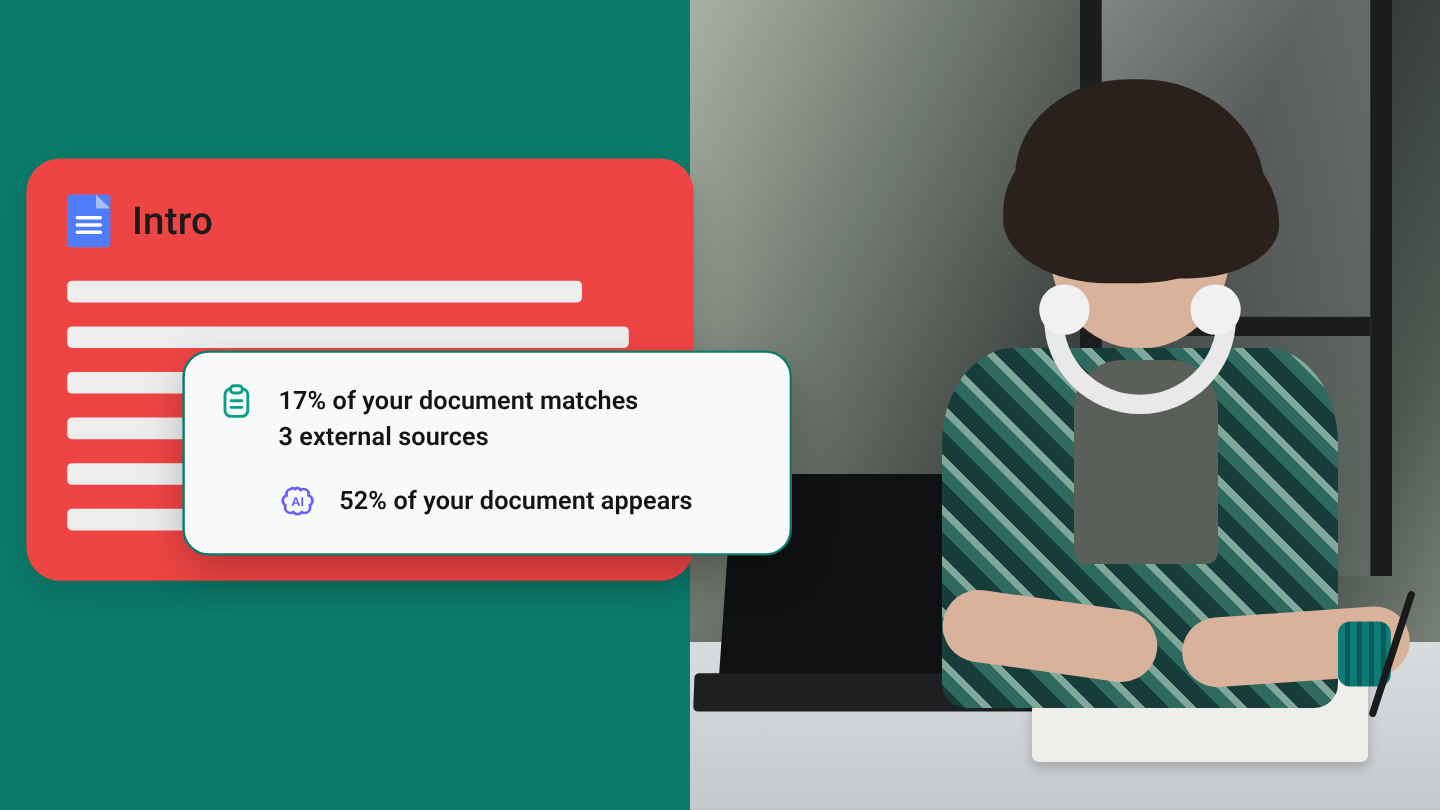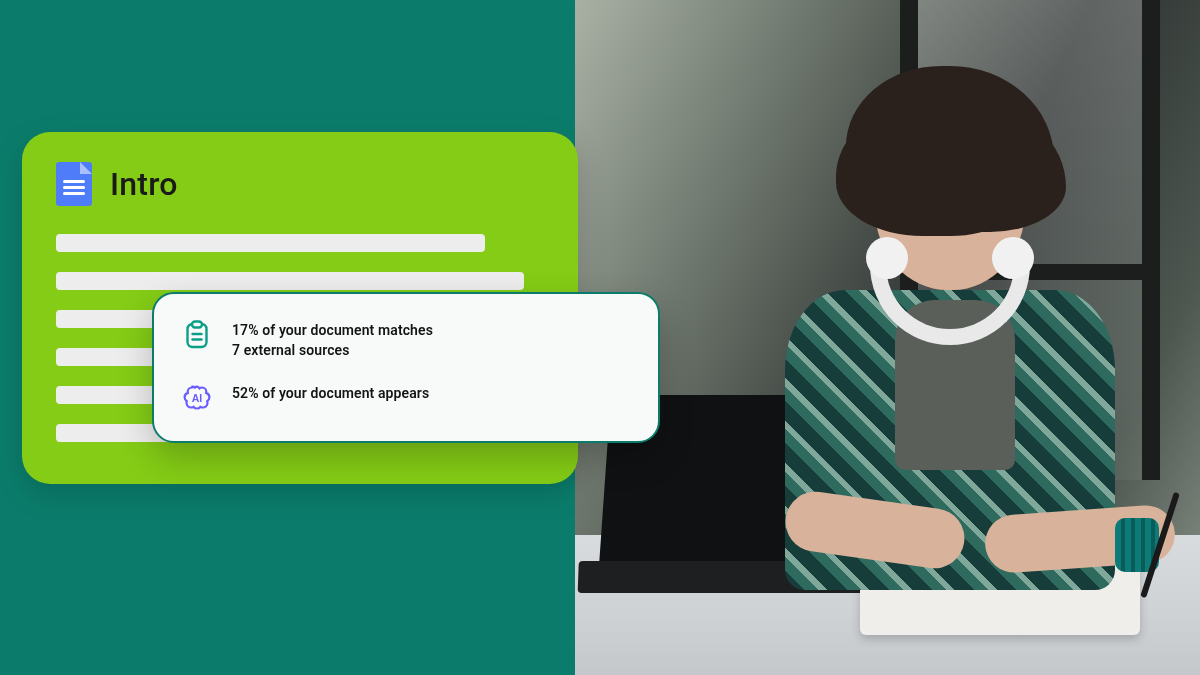--- a/index.html
+++ b/index.html
@@ -78,21 +78,21 @@
     border-radius:10px;
   }
   .pen {
     position:absolute; left:402px; top:420px; width:6px; height:110px;
     background:#1a1a1a; border-radius:3px; transform:rotate(18deg);
   }
 
   
   .doc-card {
     position:absolute; left:22px; top:132px; width:556px; height:352px;
-    background:#84cc16; border-radius:28px;
+    background:#ef4444; border-radius:28px;
     box-shadow: 0 10px 30px rgba(0,0,0,0.15);
     padding:30px 34px;
   }
   .doc-header { display:flex; align-items:center; gap:18px; margin-bottom:28px; }
   .doc-icon-wrap { width:36px; height:44px; position:relative; }
   .doc-icon-page {
     width:36px; height:44px; background:#4f7df9; border-radius:3px; position:relative;
   }
   .doc-icon-page::before{
     content:""; position:absolute; right:0; top:0; width:12px; height:12px;
@@ -105,23 +105,23 @@
   .ph.w90{width:88%} .ph.w96{width:96%} .ph.w50{width:48%}
 
   
   .popover {
     position:absolute; left:152px; top:292px; width:508px;
     background:#f8faf9; border:2.5px solid #0b7c6b; border-radius:22px;
     padding:26px 30px 28px 28px;
     box-shadow: 0 14px 34px rgba(0,0,0,0.22);
   }
   .insight { display:flex; gap:20px; align-items:flex-start; }
-  .insight + .insight { margin-top:22px; }
+  .insight + .insight { margin-top:22px;justify-content:center; }
   .insight-icon { width:30px; height:30px; flex:0 0 30px; display:flex; align-items:center; justify-content:center; }
-  .insight-text { font-size:14px; line-height:1.45; color:#141414; font-weight:600; letter-spacing:0.1px; }
+  .insight-text { font-size:21px; line-height:1.45; color:#141414; font-weight:600; letter-spacing:0.1px; }
 </style>
 </head>
 <body>
 
 <div class="stage">
 
   <div class="left-bg"></div>
 
   <div class="right-photo">
     <div class="window-frame"></div>
@@ -166,21 +166,21 @@
       <div class="insight-icon">
         <svg width="28" height="30" viewBox="0 0 28 30" fill="none">
           <rect x="4.5" y="4" width="19" height="23" rx="5" stroke="#0b9f88" stroke-width="2.4"></rect>
           <rect x="9" y="1.5" width="10" height="6" rx="3" fill="#f8faf9" stroke="#0b9f88" stroke-width="2.4"></rect>
           <line x1="9.5" y1="14" x2="18.5" y2="14" stroke="#0b9f88" stroke-width="2.4" stroke-linecap="round"></line>
           <line x1="9.5" y1="19.5" x2="18.5" y2="19.5" stroke="#0b9f88" stroke-width="2.4" stroke-linecap="round"></line>
         </svg>
       </div>
       <div class="insight-text">
         <span>17% of your document matches</span><br>
-        <span>7 external sources</span>
+        <span>3 external sources</span>
       </div>
     </div>
 
     <div class="insight">
       <div class="insight-icon">
         <svg width="30" height="30" viewBox="0 0 30 30" fill="none">
           <path d="M10 4.5c-2.4 0-4.3 1.9-4.3 4.2 0 .4.1.8.2 1.2C4 10.5 2.6 12.2 2.6 14.3c0 1.6.9 3 2.2 3.8-.2.5-.3 1.1-.3 1.7 0 2.6 2.1 4.7 4.8 4.7.9 0 1.7-.2 2.4-.7.7 1 1.9 1.7 3.3 1.7s2.6-.7 3.3-1.7c.7.5 1.5.7 2.4.7 2.7 0 4.8-2.1 4.8-4.7 0-.6-.1-1.2-.3-1.7 1.3-.8 2.2-2.2 2.2-3.8 0-2.1-1.4-3.8-3.3-4.4.1-.4.2-.8.2-1.2 0-2.3-1.9-4.2-4.3-4.2-1 0-1.9.3-2.6.9C16.5 4 15.8 3.6 15 3.6s-1.5.4-2.1 1c-.7-.6-1.6-.9-2.6-.9Z" stroke="#6b5cff" stroke-width="2.2" fill="none"></path>
           <text x="15" y="18.5" text-anchor="middle" font-family="Arial" font-size="10.5" font-weight="700" fill="#6b5cff">AI</text>
         </svg>
       </div>

